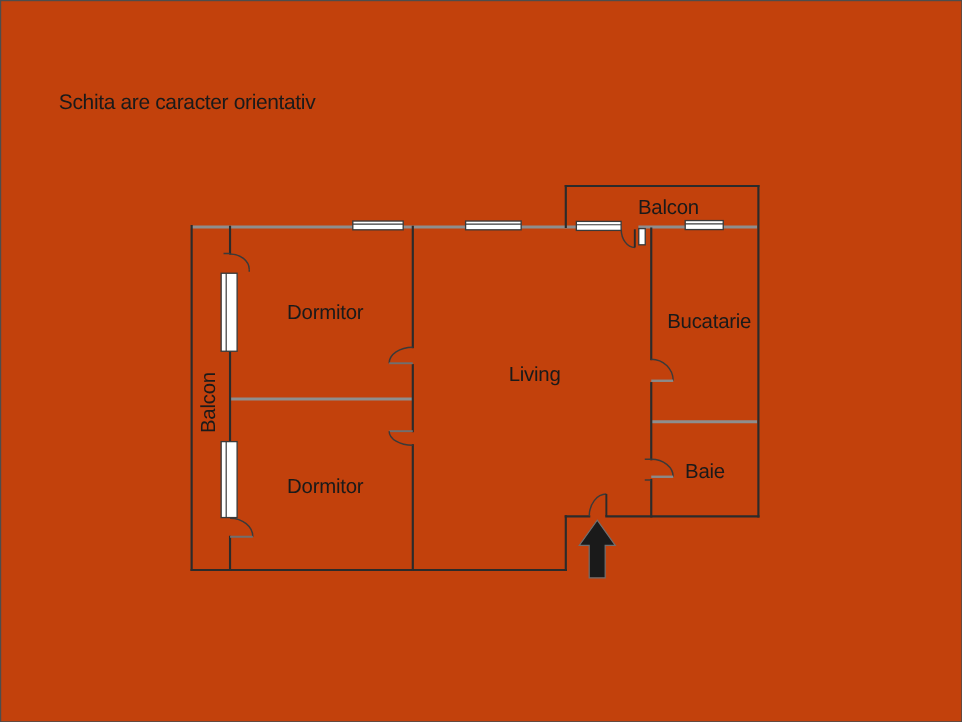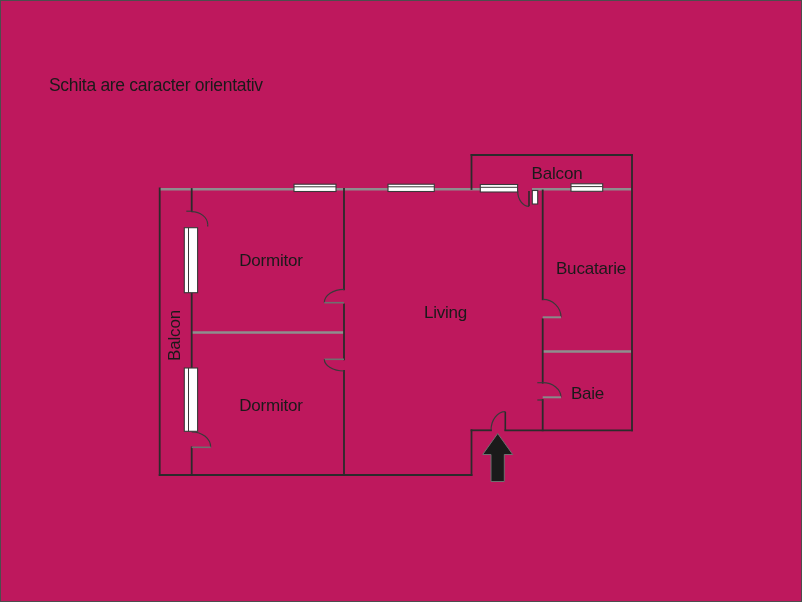--- a/index.html
+++ b/index.html
@@ -1,19 +1,19 @@
 <!DOCTYPE html>
 <html><head>
 <meta charset="utf-8">
 <style>
   html,body{margin:0;padding:0;background:#e8e8e8;}
   .page{
     position:relative;
     width:800px;height:600px;
-    background:#be185d;
+    background:#c2410c;
     border:1px solid #4d4d4d;
     font-family:"Liberation Sans", sans-serif;
     overflow:hidden;
   }
   svg{display:block;}
   svg text{
     font-family:"Liberation Sans", sans-serif;
     fill:#1a1a1a;
   }
   .title-text{font-size:17.5px;letter-spacing:-0.3px;}

